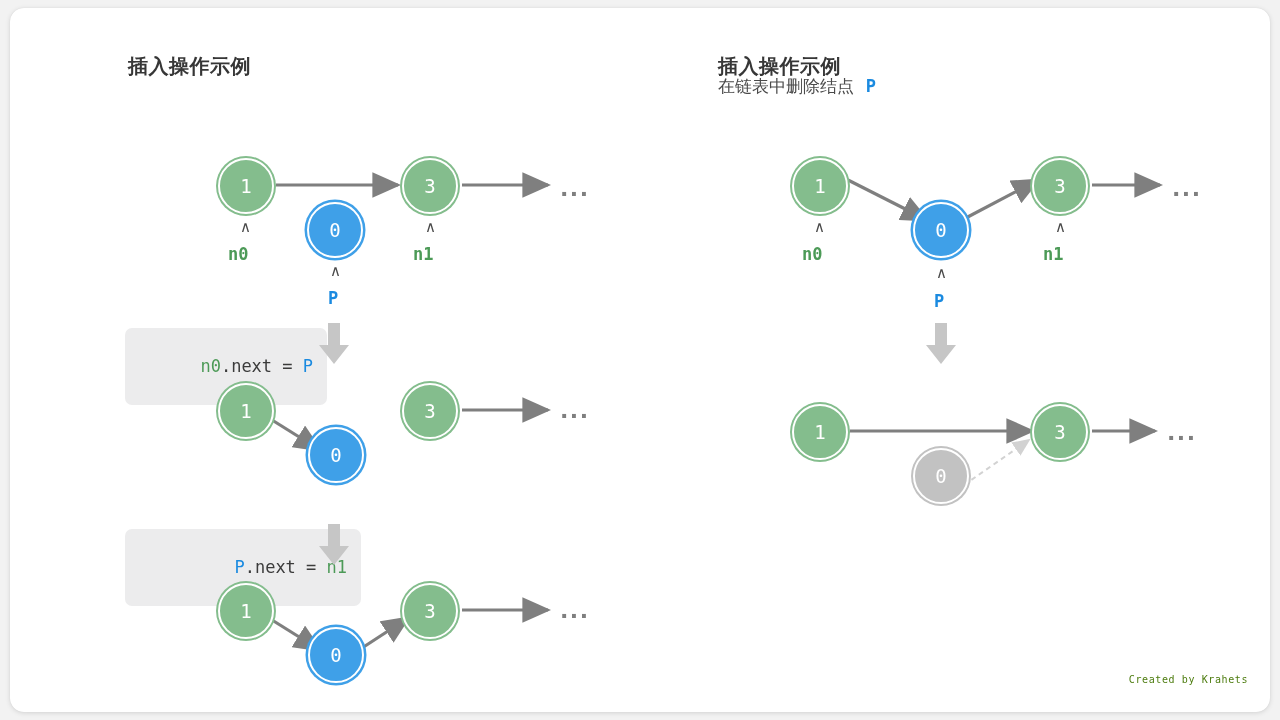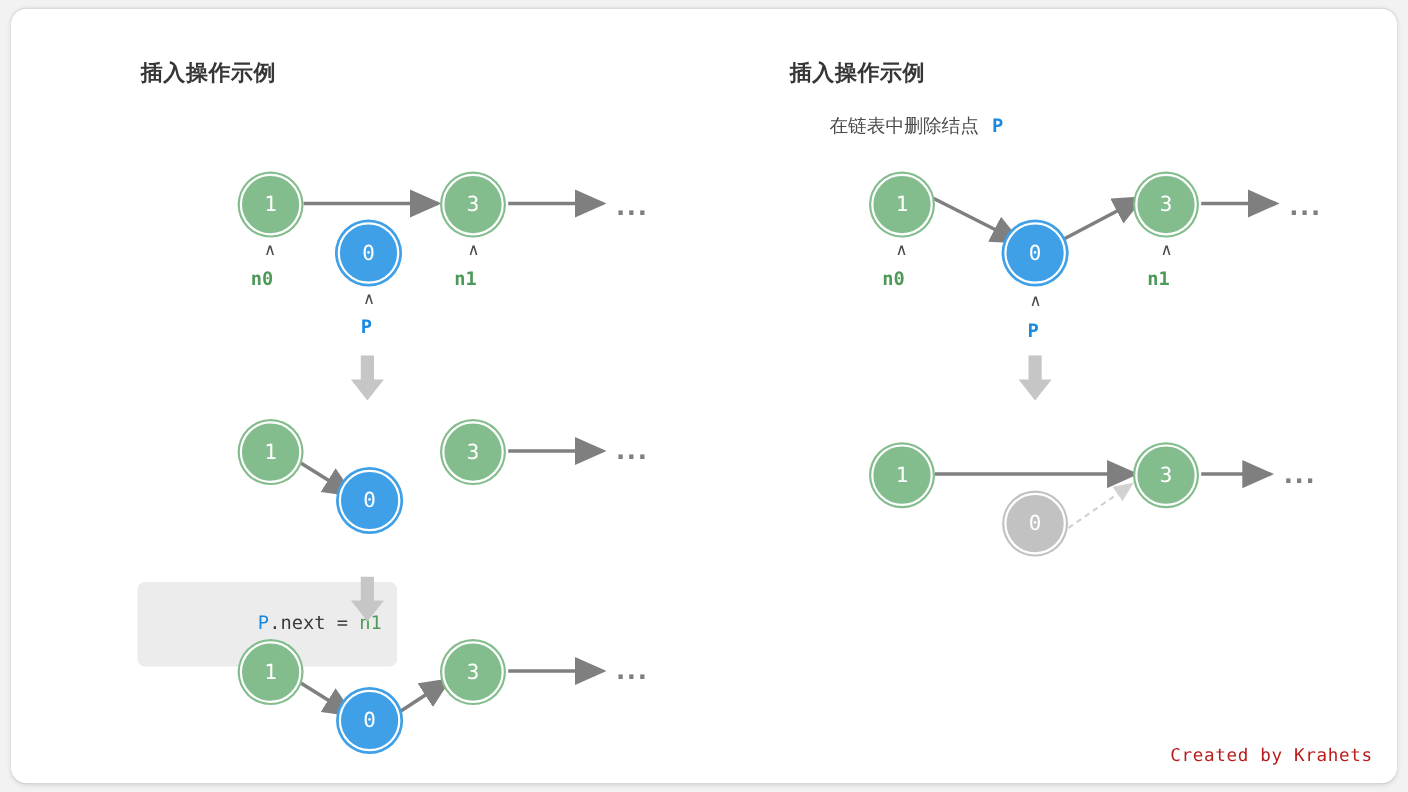--- a/index.html
+++ b/index.html
@@ -130,24 +130,24 @@
   
   .big-arrow {
     position: absolute;
     width: 32px;
     height: 42px;
   }
 
   .footer {
     position: absolute;
     right: 22px;
-    bottom: 16px;
-    font-family: "DejaVu Sans Mono", "Liberation Mono", monospace;
-    font-size: 16px;
-    color: #b91c1c;
+    bottom: 27px;
+    font-family: "DejaVu Sans Mono", "Liberation Mono", monospace;
+    font-size: 10px;
+    color: #4d7c0f;
     letter-spacing: 0.6px;
     white-space: nowrap;
   }
 </style>
 </head>
 <body>
 
 <div class="card">
 
   <div class="panel panel-left">
@@ -178,20 +178,23 @@
 
     <div class="caret" style="left:230px; top:212px;">∧</div>
     <div class="ptr-label c-green" style="left:218px; top:236px;">n0</div>
 
     <div class="caret" style="left:415px; top:212px;">∧</div>
     <div class="ptr-label c-green" style="left:403px; top:236px;">n1</div>
 
     <div class="caret" style="left:320px; top:256px;">∧</div>
     <div class="ptr-label c-blue" style="left:318px; top:280px;">P</div>
 
+    <div class="code-chip" style="left:115px; top:320px;">
+      <span class="c-green">n0</span><span class="tok-plain">.next = </span><span class="c-blue">P</span>
+    </div>
     <svg class="big-arrow" style="left:308px; top:315px;" viewBox="0 0 32 42">
       <path d="M10,0 L22,0 L22,22 L31,22 L16,41 L1,22 L10,22 Z" fill="#c6c6c6"></path>
     </svg>
 
     <svg class="edge-svg" style="left:0px; top:370px; width:620px; height:120px;">
       <line x1="262" y1="42" x2="310" y2="72" stroke="#7f7f7f" stroke-width="3.2" marker-end="url(#ah)"></line>
       <line x1="452" y1="32" x2="538" y2="32" stroke="#7f7f7f" stroke-width="3.2" marker-end="url(#ah)"></line>
     </svg>
 
     <div class="node node-green" style="left:208px; top:375px; width:56px; height:56px;">
@@ -227,21 +230,21 @@
     <div class="node node-green" style="left:392px; top:575px; width:56px; height:56px;">
       <span>3</span>
     </div>
     <div class="dots" style="left:550px; top:592px;">...</div>
   </div>
 
   <div class="panel panel-right">
 
     <div class="panel-title" style="left:123px; top:45px;">插入操作示例</div>
 
-    <div class="panel-sub" style="left:123px; top:95px;margin-left:36px;">
+    <div class="panel-sub" style="left:123px; top:67px;">
       <span>在链表中删除结点</span>
       <span class="mono c-blue" style="margin-left:7px;">P</span>
     </div>
 
     <svg class="edge-svg" style="left:0px; top:130px; width:675px; height:120px;">
       <line x1="253" y1="42" x2="332" y2="82" stroke="#7f7f7f" stroke-width="3.2" marker-end="url(#ah)"></line>
       <line x1="367" y1="82" x2="443" y2="42" stroke="#7f7f7f" stroke-width="3.2" marker-end="url(#ah)"></line>
       <line x1="497" y1="47" x2="565" y2="47" stroke="#7f7f7f" stroke-width="3.2" marker-end="url(#ah)"></line>
     </svg>
 

